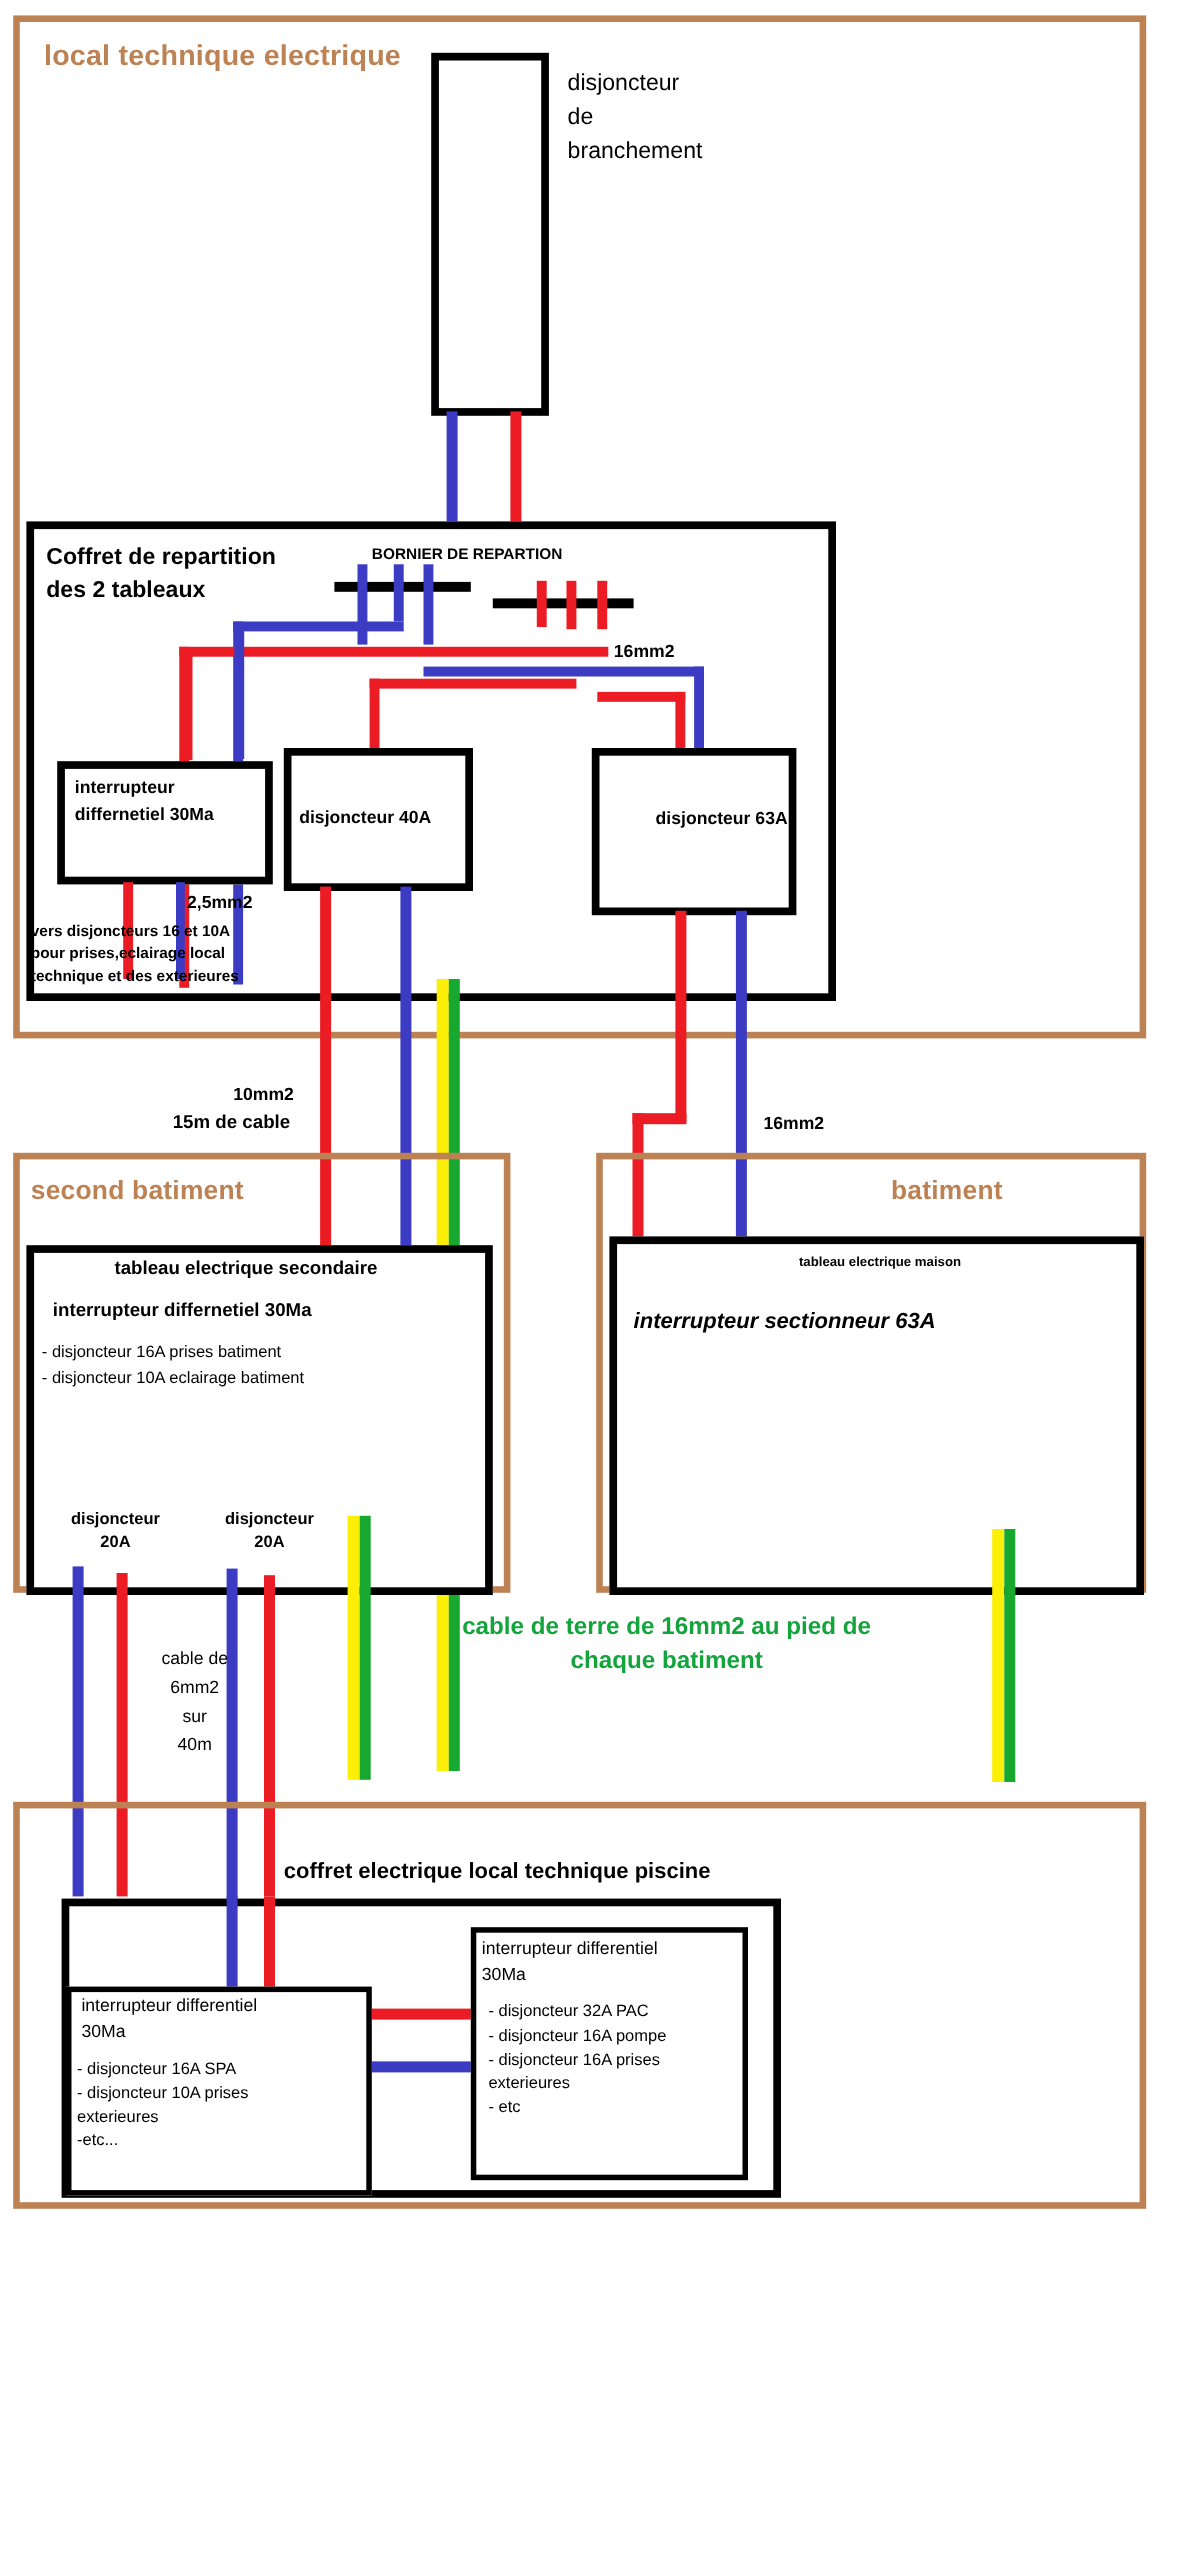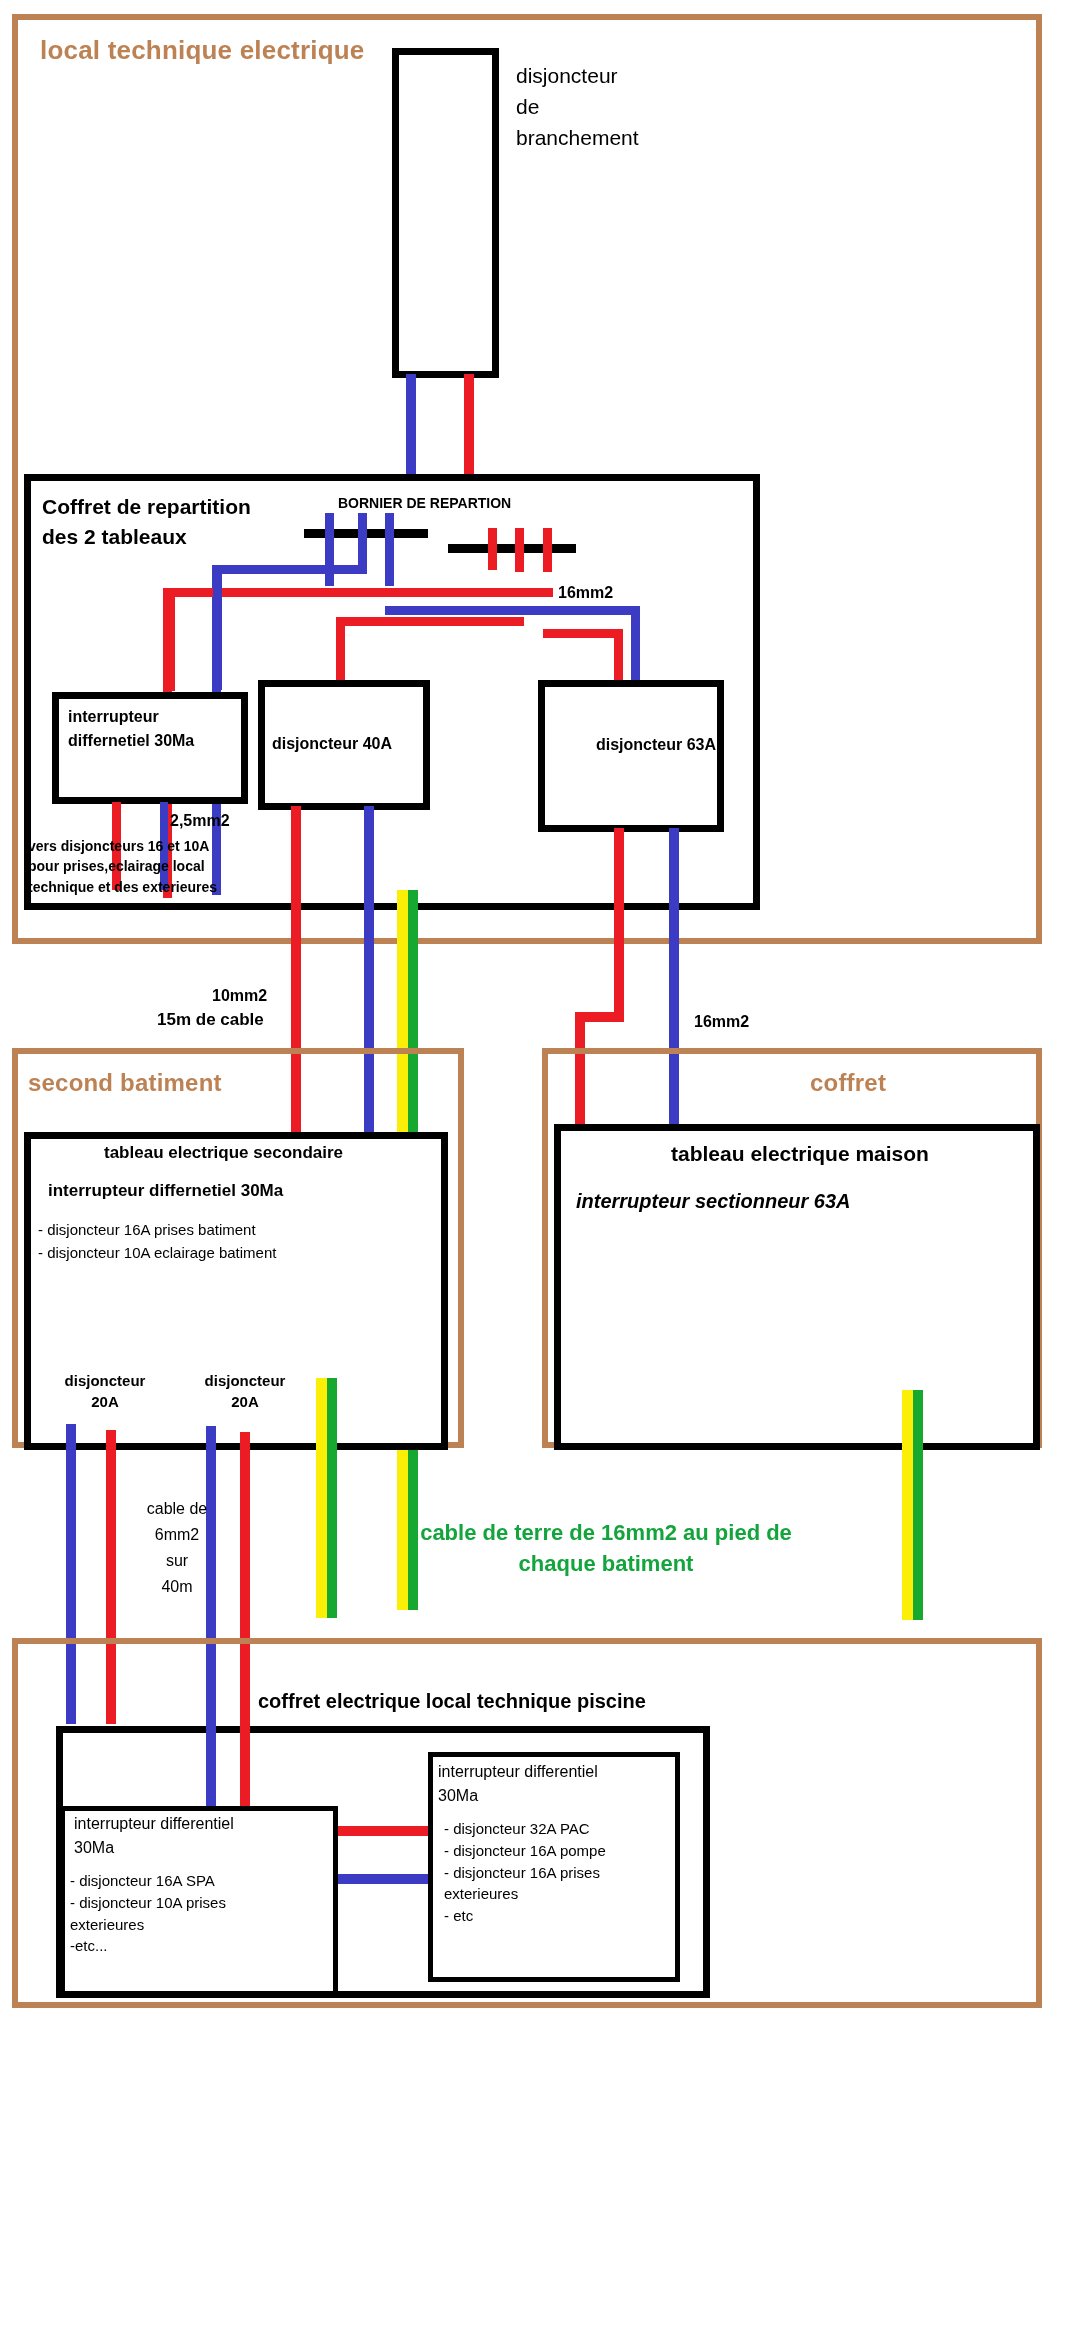--- a/index.html
+++ b/index.html
@@ -147,30 +147,30 @@
 
   <div class="w yellow" style="left:316px;top:1378px;width:11px;height:240px;"></div>
   <div class="w green" style="left:327px;top:1378px;width:10px;height:240px;"></div>
 
   <div class="t blk" style="left:122px;top:1496px;width:110px;font-size:16px;text-align:center;line-height:1.62;">cable de
 6mm2
 sur
 40m</div>
 
   <div class="zone" style="left:542px;top:1048px;width:500px;height:400px;"></div>
-  <div class="zone-title" style="left:810px;top:1068px;width:230px;font-size:24px;text-align:left;">coffret</div>
+  <div class="zone-title" style="left:810px;top:1068px;width:230px;font-size:24px;text-align:left;">batiment</div>
 
   <div class="panel" style="left:554px;top:1124px;width:486px;height:326px;"></div>
-  <div class="t blk bold" style="left:600px;top:1140px;width:400px;font-size:21px;text-align:center;">tableau electrique maison</div>
+  <div class="t blk bold" style="left:600px;top:1140px;width:400px;font-size:12px;text-align:center;">tableau electrique maison</div>
   <div class="t purple bold" style="left:576px;top:1188px;width:400px;font-size:20px;font-style:italic;">interrupteur sectionneur 63A</div>
 
   <div class="w yellow" style="left:902px;top:1390px;width:11px;height:230px;"></div>
   <div class="w green" style="left:913px;top:1390px;width:10px;height:230px;"></div>
 
-  <div class="t greent" style="left:356px;top:1517px;width:500px;font-size:22px;text-align:center;line-height:1.42;">cable de terre de 16mm2 au pied de
+  <div class="t greent" style="left:356px;top:1462px;width:500px;font-size:22px;text-align:center;line-height:1.42;">cable de terre de 16mm2 au pied de
 chaque batiment</div>
 
   <div class="zone" style="left:12px;top:1638px;width:1030px;height:370px;"></div>
 
   <div class="t blk bold" style="left:258px;top:1688px;width:560px;font-size:20px;">coffret electrique local technique piscine</div>
 
   <div class="panel" style="left:56px;top:1726px;width:654px;height:272px;"></div>
 
   <div class="w red" style="left:240px;top:1724px;width:10px;height:110px;"></div>
   <div class="w red" style="left:240px;top:1826px;width:190px;height:10px;"></div>

